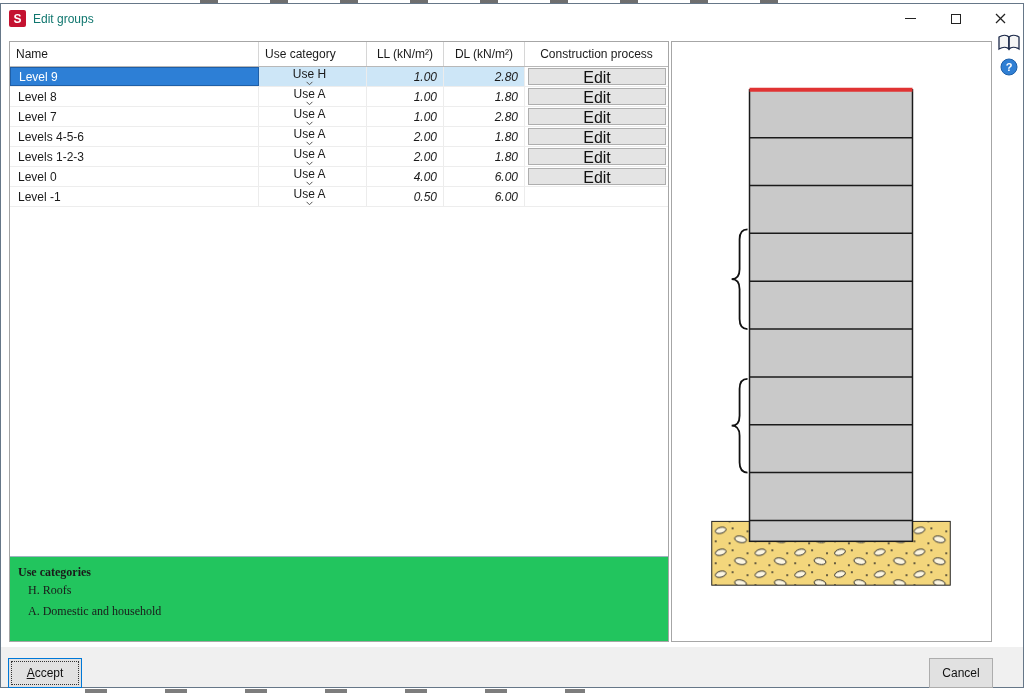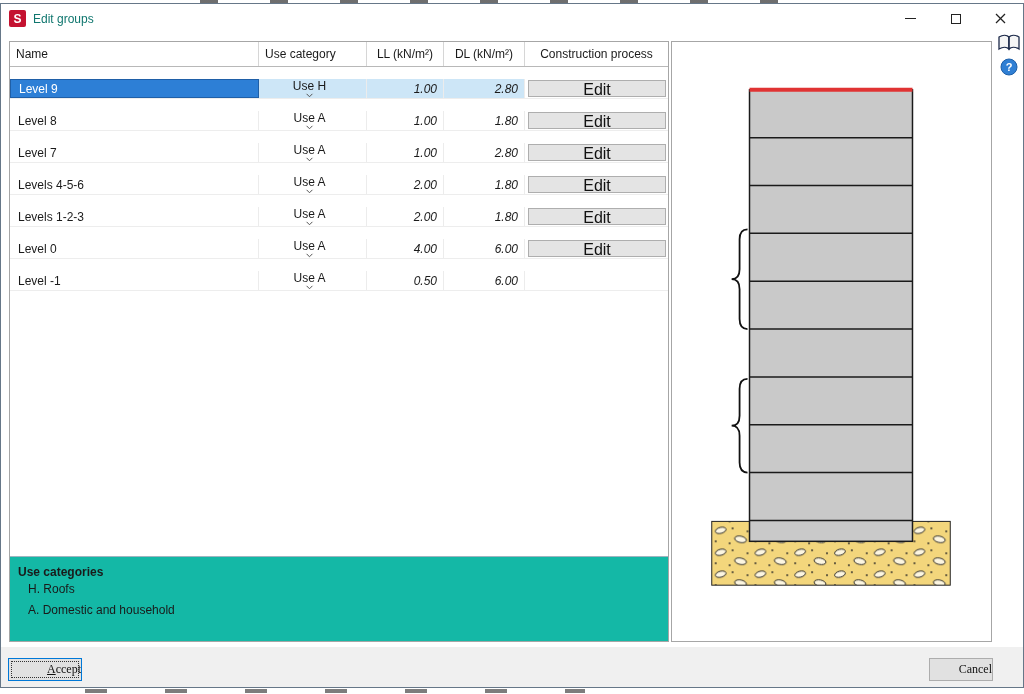--- a/index.html
+++ b/index.html
@@ -31,54 +31,54 @@
     background: #fff; border: 1px solid #a6a6a6; }
   .thead { display: flex; height: 25px; border-bottom: 1px solid #b8b8b8; }
   .th { display: flex; align-items: center; border-right: 1px solid #d6d6d6; padding: 0 6px; }
   .th:last-child { border-right: none; }
   .col-name { width: 249px; }
   .col-use  { width: 108px; }
   .col-ll   { width: 77px; }
   .col-dl   { width: 81px; }
   .col-cp   { width: 143px; }
   .th.col-ll, .th.col-dl, .th.col-cp { justify-content: center; }
-  .trow { display: flex; height: 20px; border-bottom: 1px solid #ededed; margin-top: 12px; }
+  .trow { display: flex; height: 20px; border-bottom: 1px solid #ededed; }
   .td { display: flex; align-items: center; border-right: 1px solid #ececec; height: 100%; }
   .td.col-cp { border-right: none; justify-content: flex-start; }
   .cell-name { padding-left: 8px; }
   .cell-use { justify-content: space-between; padding: 0 12px 0 6px; cursor: default; flex-direction: column; }
   .chev polyline { stroke: #555; fill: none; stroke-width: 1.2; }
   .num { justify-content: flex-end; padding-right: 6px; font-style: italic; }
   .edit-btn { margin-left: 3px; width: 138px; height: 17px; background: #e4e4e4;
     border: 1px solid #aeaeae; font-family: "Liberation Sans", sans-serif; font-size: 16px;
     color: #111; cursor: pointer; }
   .trow.selected .cell-name { background: #2d7fd6; color: #fff; border: 1px solid #1f5fa7; }
   .trow.selected .cell-use, .trow.selected .num { background: #cde6f7; }
 
   
   .info { position: absolute; left: 0; right: 0; bottom: 0; height: 85px;
-    background: #14b8a6; border-top: 1px solid #9fb4bf; }
+    background: #22c55e; border-top: 1px solid #9fb4bf; font-family: Liberation Serif, serif; }
   .info-title { font-weight: bold; margin: 8px 0 0 8px; }
   .info-item { margin-left: 18px; line-height: 21px; }
   .info-item:first-of-type { margin-top: 12px; }
 
   
   .panel-right { position: absolute; left: 670px; top: 37px; width: 321px; height: 601px;
     background: #fff; border: 1px solid #a6a6a6; }
   .panel-right svg { display: block; }
 
   
   .side-icons { position: absolute; right: 2px; top: 30px; width: 24px;
     display: flex; flex-direction: column; align-items: center; gap: 6px; }
   .side-icons .icon { cursor: pointer; display: block; }
 
   
   .footer { position: absolute; left: 0; right: 0; bottom: 0; height: 40px; background: #f0f0f0; }
-  .btn { position: absolute; height: 23px; background: #e1e1e1; border: 1px solid #adadad;
-    font-family: Liberation Serif, serif; font-size: 12px; color: #111; cursor: pointer; text-align: right; }
+  .btn { position: absolute; height: 30px; background: #e1e1e1; border: 1px solid #adadad;
+    font-family: Liberation Sans, sans-serif; font-size: 12px; color: #111; cursor: pointer; }
   .btn-accept { left: 7px; top: 11px; width: 74px; border-color: #0078d7;
     outline: 1px dotted #333; outline-offset: -4px; }
   .btn-cancel { right: 30px; top: 11px; width: 64px; }
 </style>
 </head>
 <body>
 
 <div class="frag frag-top"></div>
 <div class="frag frag-bottom"></div>
 

